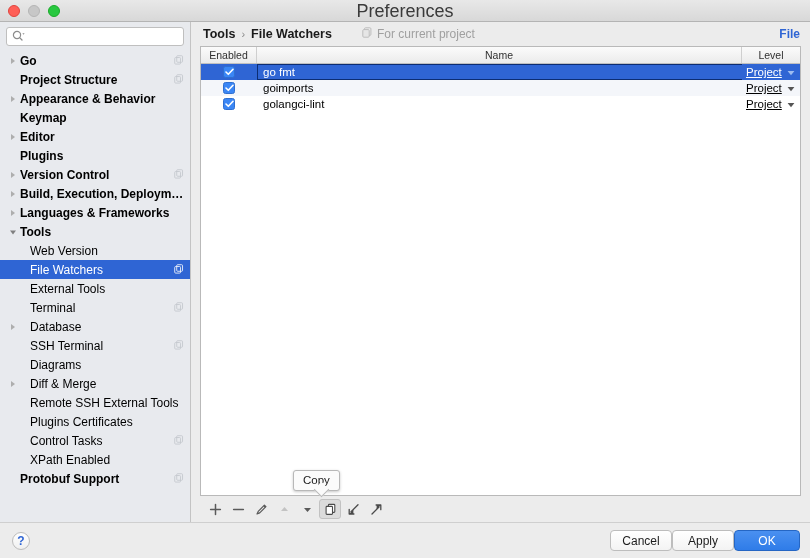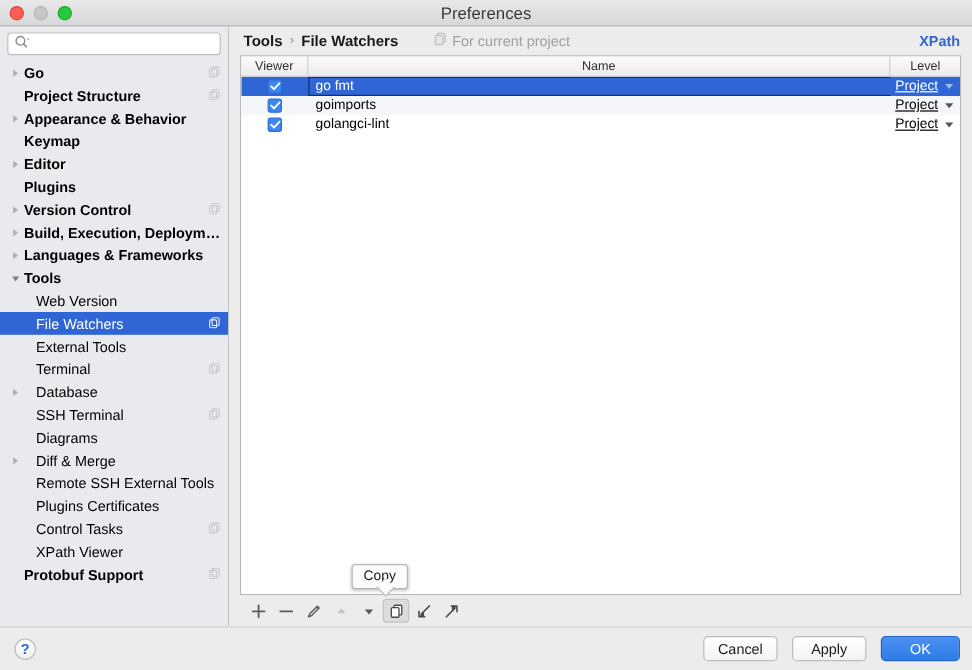--- a/index.html
+++ b/index.html
@@ -35,21 +35,21 @@
     align-items: center;
   }
   .light { width: 12px; height: 12px; border-radius: 50%; display:block; }
   .light.red    { background: #ff5f57; border: 0.5px solid #e0443e; }
   .light.yellow { background: #c7c7c7; border: 0.5px solid #b5b5b5; }
   .light.green  { background: #28c840; border: 0.5px solid #1aab29; }
   #win-title {
     position: absolute;
     left: 0; right: 0;
     text-align: center;
-    font-size: 14px;
+    font-size: 18px;
     color: #3a3a3a;
     line-height: 22px;
     pointer-events: none;
   }
 
   
   #body {
     flex: 1;
     display: flex;
     min-height: 0;
@@ -311,21 +311,21 @@
     background: linear-gradient(to bottom,#fefefe,#f0f0f0);
     border: 1px solid #bcbcbc;
     display: flex; align-items: center; justify-content: center;
     font-size: 12px; font-weight: bold;
     color: #2f65d4;
     cursor: default;
     margin-left: 2px;
   }
   #dlg-buttons {
     margin-left: auto;
-    display: flex; gap: 12px; align-items: center;
+    display: flex; gap: 0; align-items: center;
   }
   .dlg-btn {
     min-width: 62px;
     height: 21px;
     border-radius: 4px;
     border: 1px solid #bdbdbd;
     background: linear-gradient(to bottom,#ffffff,#f3f3f3);
     font-family: "Liberation Sans", sans-serif;
     font-size: 12px;
     color: #1c1c1c;
@@ -525,21 +525,21 @@
             <span style="flex: 0 0 10px;"></span>
             <span class="label">Control Tasks</span>
             <span class="copy-ico" style="color: rgb(154, 160, 168);"><svg width="10" height="10" viewBox="0 0 11 11">
                 <rect x="3" y="0.8" width="6.4" height="7.2" rx="1" fill="none" stroke="currentColor" stroke-width="1"></rect>
                 <rect x="0.8" y="2.8" width="6.4" height="7.2" rx="1" fill="none" stroke="currentColor" stroke-width="1"></rect>
               </svg></span>
           </div>
           <div class="tree-row ind-1">
             <span class="arrow"></span>
             <span style="flex: 0 0 10px;"></span>
-            <span class="label">XPath Viewer</span>
+            <span class="label">XPath Enabled</span>
           </div>
           <div class="tree-row ind-0 bold">
             <span class="arrow"></span>
             <span class="label">Protobuf Support</span>
             <span class="copy-ico" style="color: rgb(154, 160, 168);"><svg width="10" height="10" viewBox="0 0 11 11">
                 <rect x="3" y="0.8" width="6.4" height="7.2" rx="1" fill="none" stroke="currentColor" stroke-width="1"></rect>
                 <rect x="0.8" y="2.8" width="6.4" height="7.2" rx="1" fill="none" stroke="currentColor" stroke-width="1"></rect>
               </svg></span>
           </div>
         </div>
@@ -553,26 +553,26 @@
         <span class="crumb">File Watchers</span>
         <span id="scope">
           <span>
             <svg width="11" height="11" viewBox="0 0 11 11">
               <rect x="2.5" y="0.8" width="6.4" height="7.6" rx="1" fill="none" stroke="#bdbdbd" stroke-width="1"></rect>
               <rect x="0.8" y="2.6" width="6.4" height="7.6" rx="1" fill="#e6e6e6" stroke="#bdbdbd" stroke-width="1"></rect>
             </svg>
           </span>
           <span>For current project</span>
         </span>
-        <span id="reset-link">XPath</span>
+        <span id="reset-link">File</span>
       </div>
 
       <div id="table-wrap">
         <div id="thead">
-          <div class="th col-enabled">Viewer</div>
+          <div class="th col-enabled">Enabled</div>
           <div class="th col-name">Name</div>
           <div class="th col-level">Level</div>
         </div>
         <div id="tbody">
             <div class="trow selected">
               <div class="cell-enabled">
                 <span class="chk">
                   <svg width="9" height="8" viewBox="0 0 9 8">
                     <path d="M1 4 L3.3 6.3 L8 1.3" fill="none" stroke="#ffffff" stroke-width="1.6" stroke-linecap="round" stroke-linejoin="round"></path>
                   </svg>

